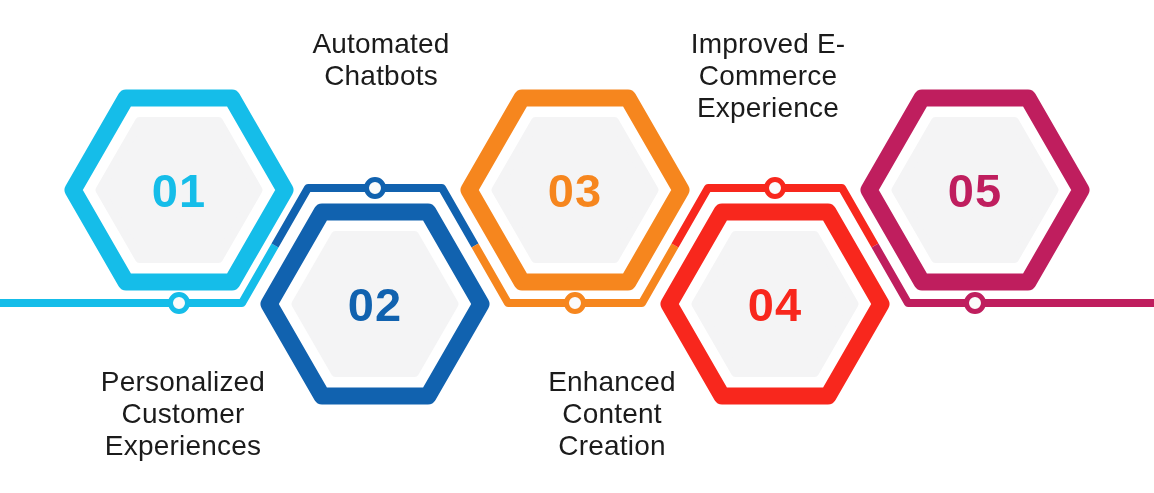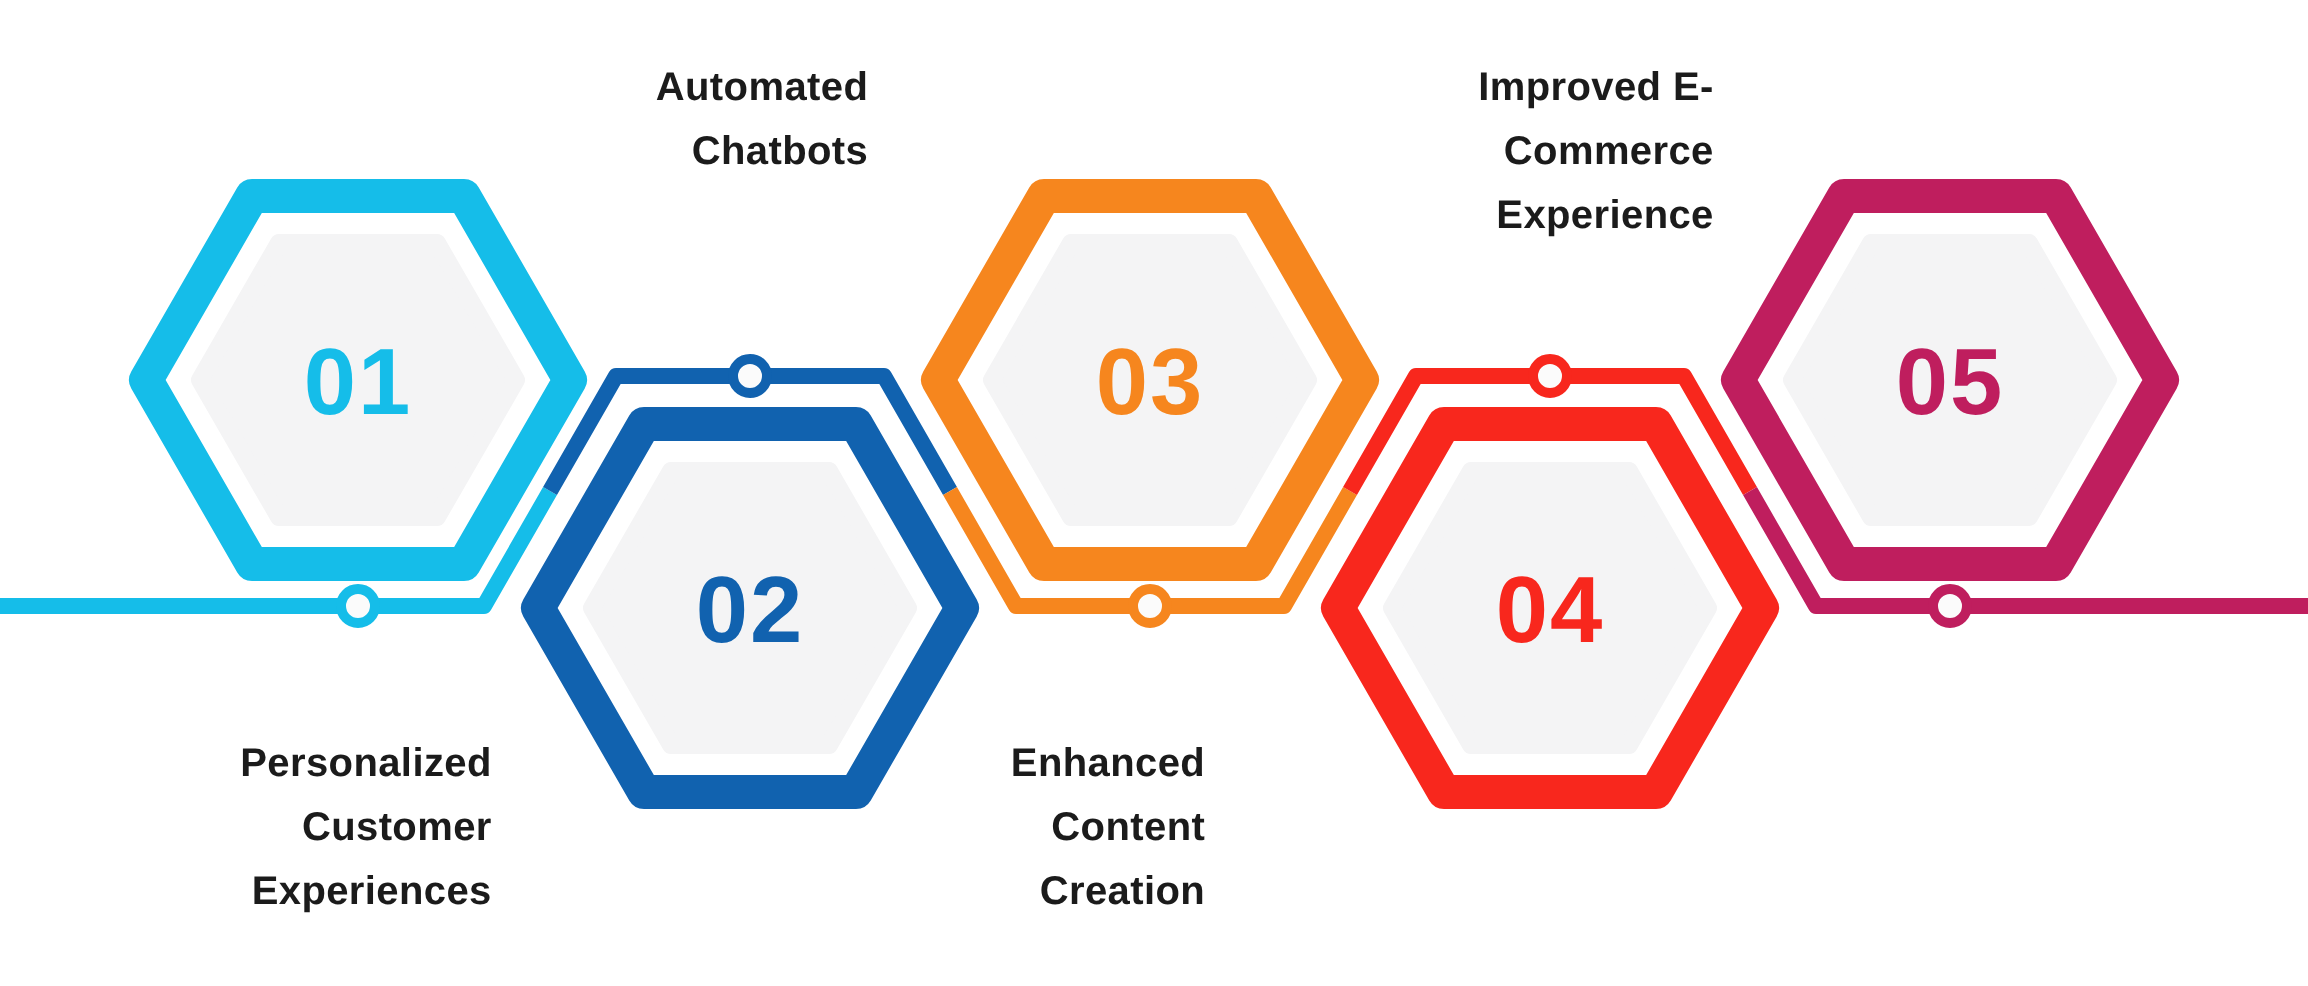--- a/index.html
+++ b/index.html
@@ -11,24 +11,24 @@
     overflow: hidden;
     font-family: "Liberation Sans", sans-serif;
   }
   .graphic {
     position: absolute;
     left: 0; top: 0;
   }
   .step-label {
     position: absolute;
     transform: translateX(-50%);
-    text-align: right;
+    text-align: center;
     white-space: pre-line;
-    font-weight: 700;
-    font-size: 20px;
+    font-weight: 400;
+    font-size: 28px;
     line-height: 32px;
     color: #1b1b1b;
     letter-spacing: 0.2px;
   }
   .step-number {
     font-family: "Liberation Sans", sans-serif;
     font-weight: 700;
     font-size: 47px;
     letter-spacing: 1px;
     text-anchor: middle;
@@ -106,22 +106,22 @@
     </g>
   </svg>
 
   <div class="step-label" style="left:183px; top:366px;">Personalized
 Customer
 Experiences</div>
 
   <div class="step-label" style="left:381px; top:28px;">Automated
 Chatbots</div>
 
-  <div class="step-label" style="left:554px; top:366px;">Enhanced
+  <div class="step-label" style="left:612px; top:366px;">Enhanced
 Content
 Creation</div>
 
-  <div class="step-label" style="left:798px; top:28px;">Improved E-
+  <div class="step-label" style="left:768px; top:28px;">Improved E-
 Commerce
 Experience</div>
 
 
 </div>
 
 </body></html>

